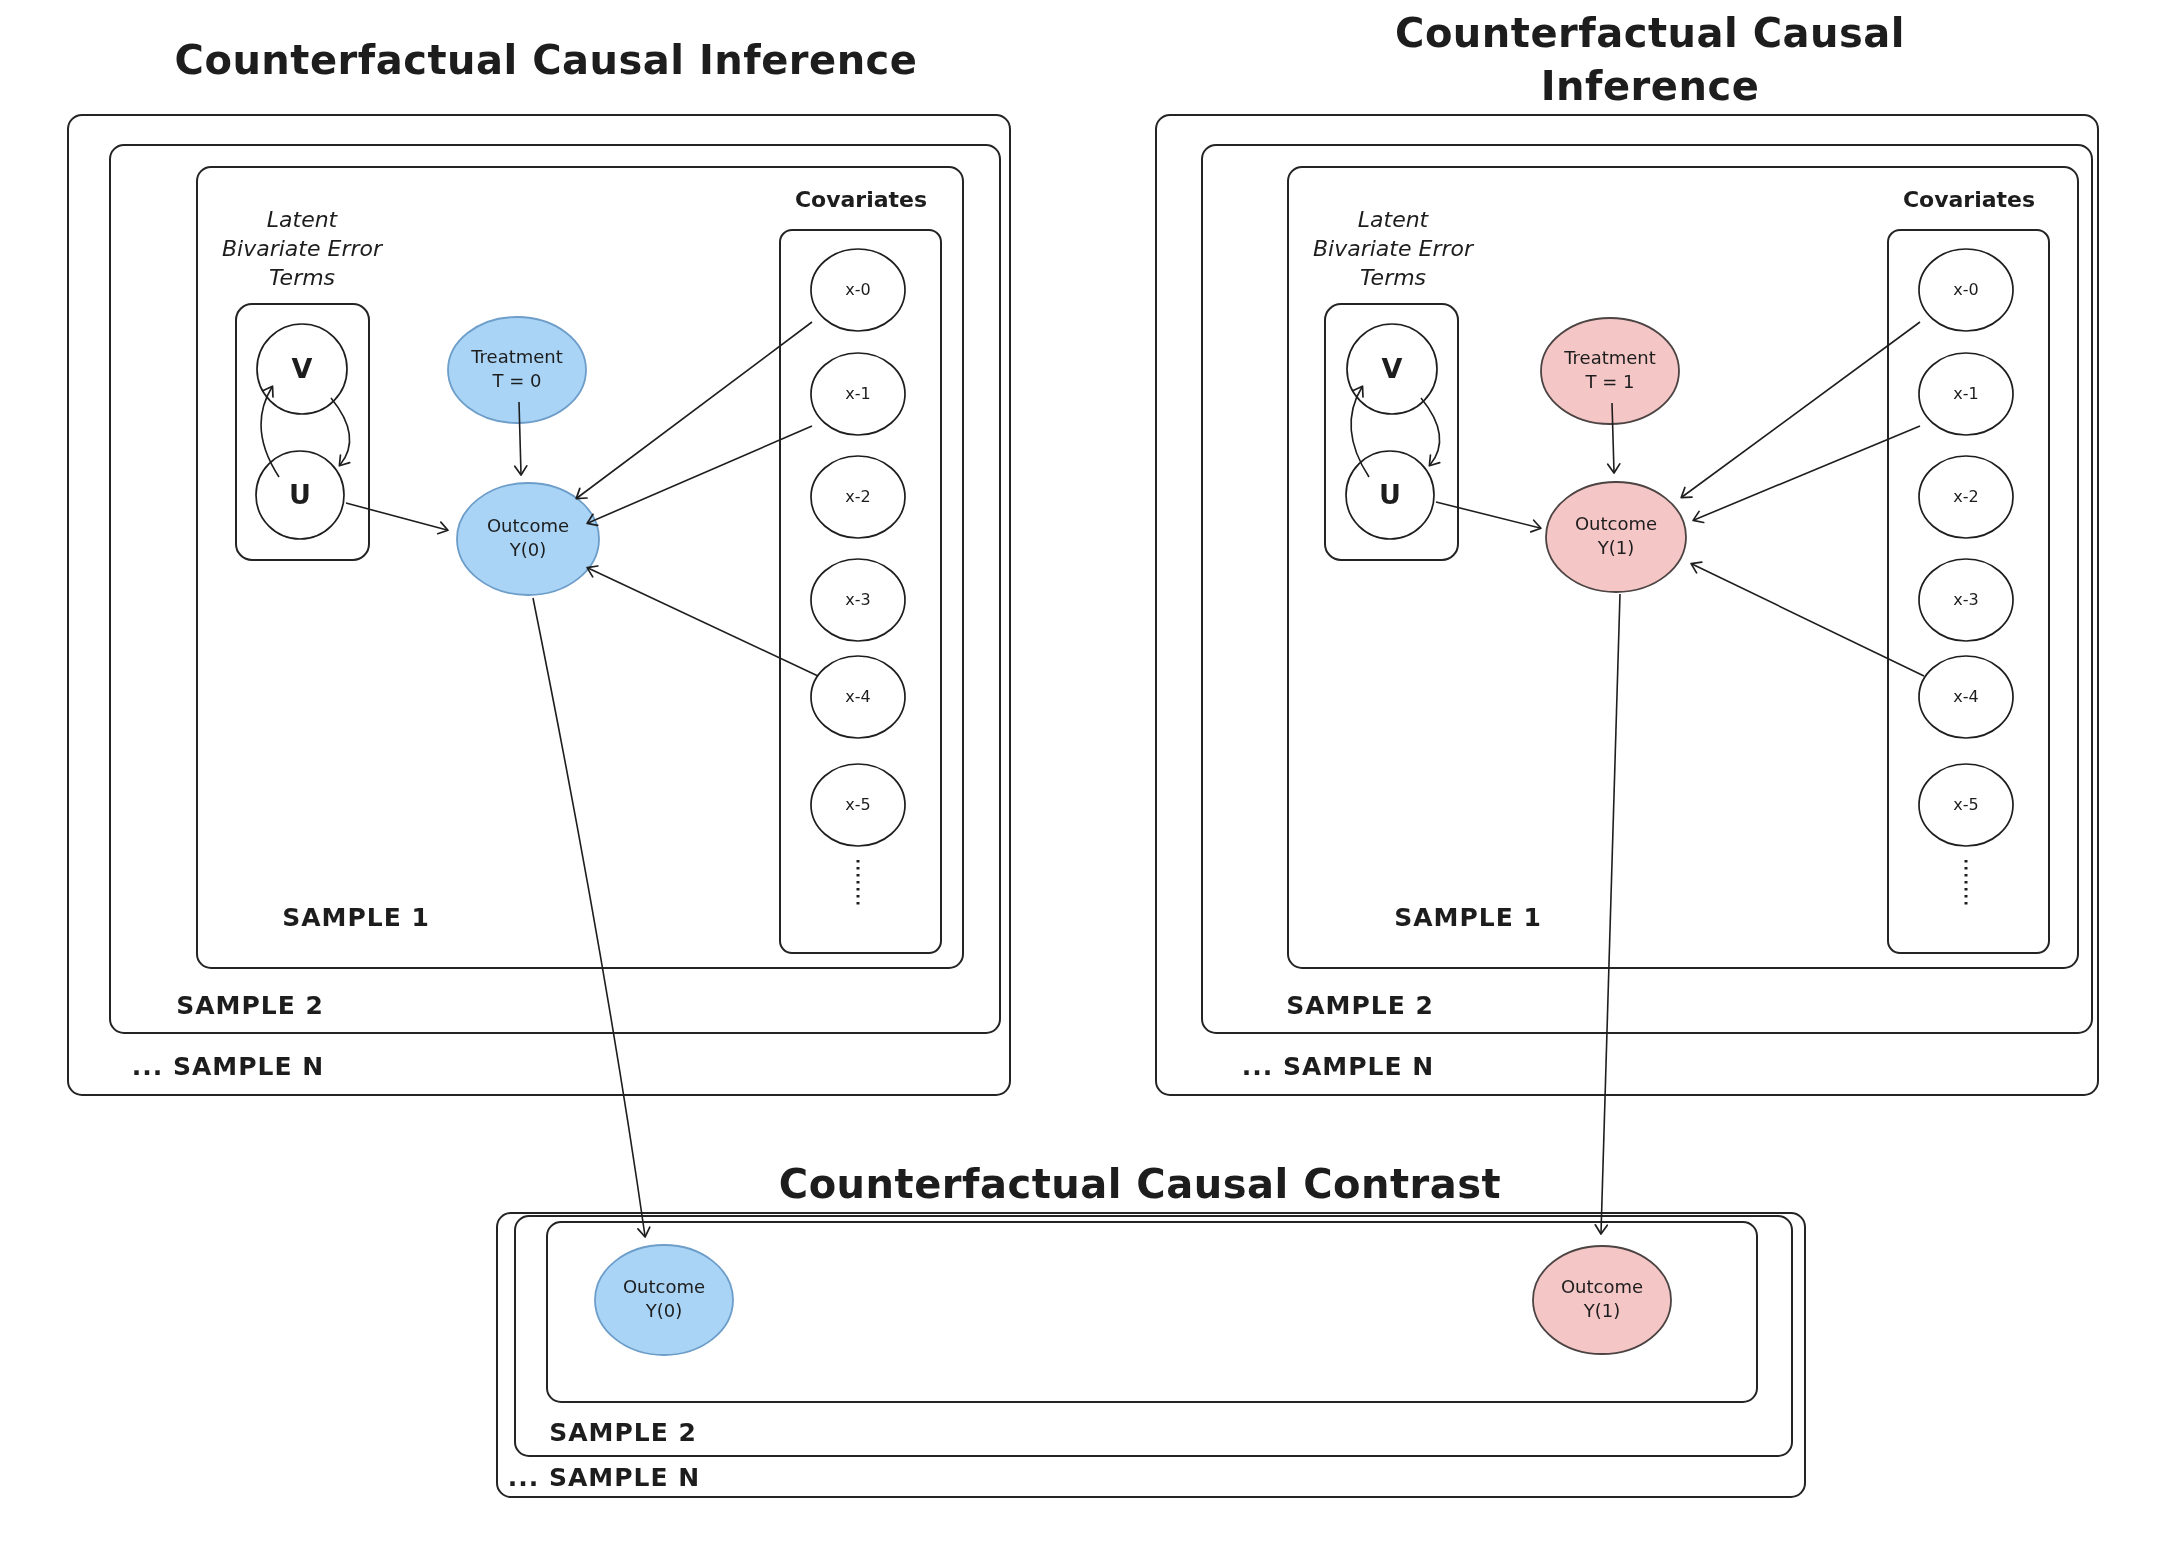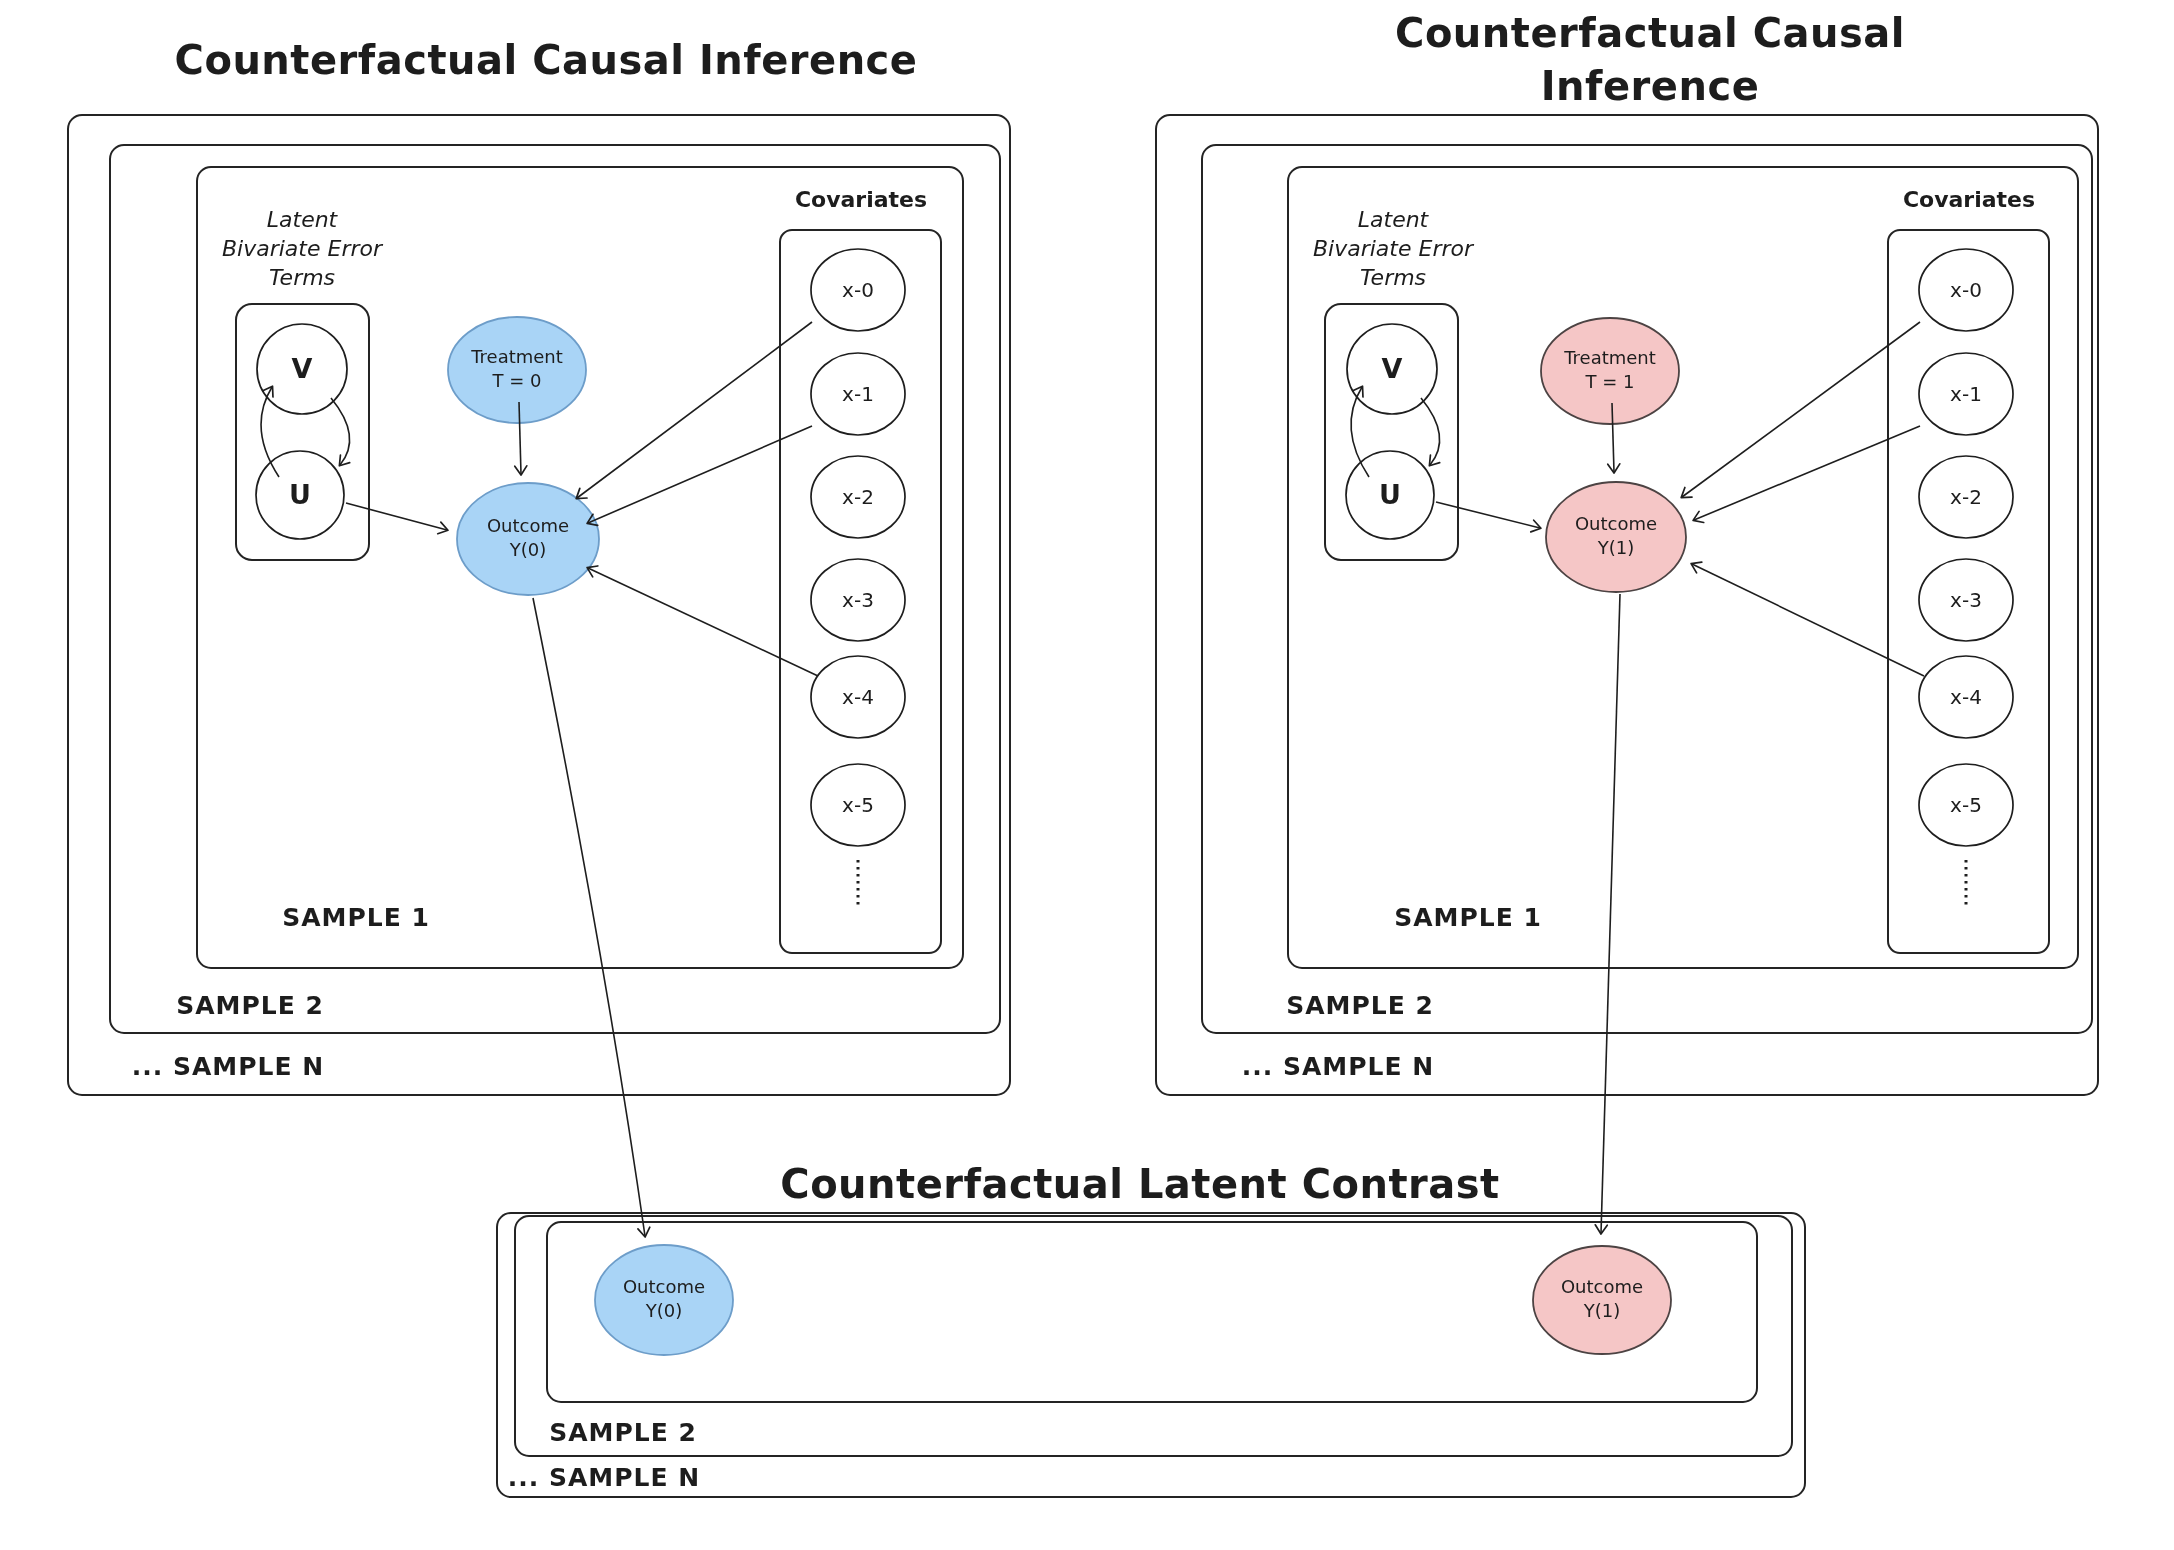--- a/index.html
+++ b/index.html
@@ -12,21 +12,21 @@
     position:absolute; transform:translate(-50%,-50%);
     white-space:pre-line; text-align:center; color:#1d1d1d;
     font-family:"DejaVu Sans", sans-serif; line-height:1.32;
   }
   .title   { font-size:40px; font-weight:600; letter-spacing:0.5px; }
   .sample  { font-size:25px; font-weight:700; letter-spacing:1px;text-align:right; }
   .covhead { font-size:22px; font-weight:600; }
   .latent  { font-size:22px; font-weight:500;font-style:italic; }
   .vu      { font-size:27px; font-weight:600; }
   .node-sm { font-size:18px; font-weight:500; }
-  .xlab    { font-size:20px; font-weight:500; }
+  .xlab    { font-size:16px; font-weight:500; }
 </style>
 </head>
 <body>
 
 <div class="canvas">
 
   <svg class="layer" width="2174" height="1550" viewBox="0 0 2174 1550">
     <defs>
       <marker id="arr" markerUnits="userSpaceOnUse" markerWidth="22" markerHeight="22" viewBox="-11 -11 22 22" refX="-1" refY="0" orient="auto">
         <path d="M -9 -6 L 0 0 L -9 6" fill="none" stroke="#1e1e1e" stroke-width="1.7" stroke-linecap="round" stroke-linejoin="round"></path>
@@ -144,21 +144,21 @@
   <div class="t xlab" style="left:1966px; top:290px;">x-0</div>
   <div class="t xlab" style="left:1966px; top:394px;">x-1</div>
   <div class="t xlab" style="left:1966px; top:497px;">x-2</div>
   <div class="t xlab" style="left:1966px; top:600px;">x-3</div>
   <div class="t xlab" style="left:1966px; top:697px;">x-4</div>
   <div class="t xlab" style="left:1966px; top:805px;">x-5</div>
   <div class="t sample" style="left:1468px; top:917px;">SAMPLE 1</div>
   <div class="t sample" style="left:1360px; top:1005px;">SAMPLE 2</div>
   <div class="t sample" style="left:1338px; top:1066px;">... SAMPLE N</div>
 
-  <div class="t title" style="left:1140px; top:1184px;">Counterfactual Latent Contrast</div>
+  <div class="t title" style="left:1140px; top:1184px;">Counterfactual Causal Contrast</div>
   <div class="t node-sm" style="left:664px; top:1299px;">Outcome
 Y(0)</div>
   <div class="t node-sm" style="left:1602px; top:1299px;">Outcome
 Y(1)</div>
   <div class="t sample" style="left:623px; top:1432px;">SAMPLE 2</div>
   <div class="t sample" style="left:604px; top:1477px;">... SAMPLE N</div>
 
 </div>
 
 </body></html>

